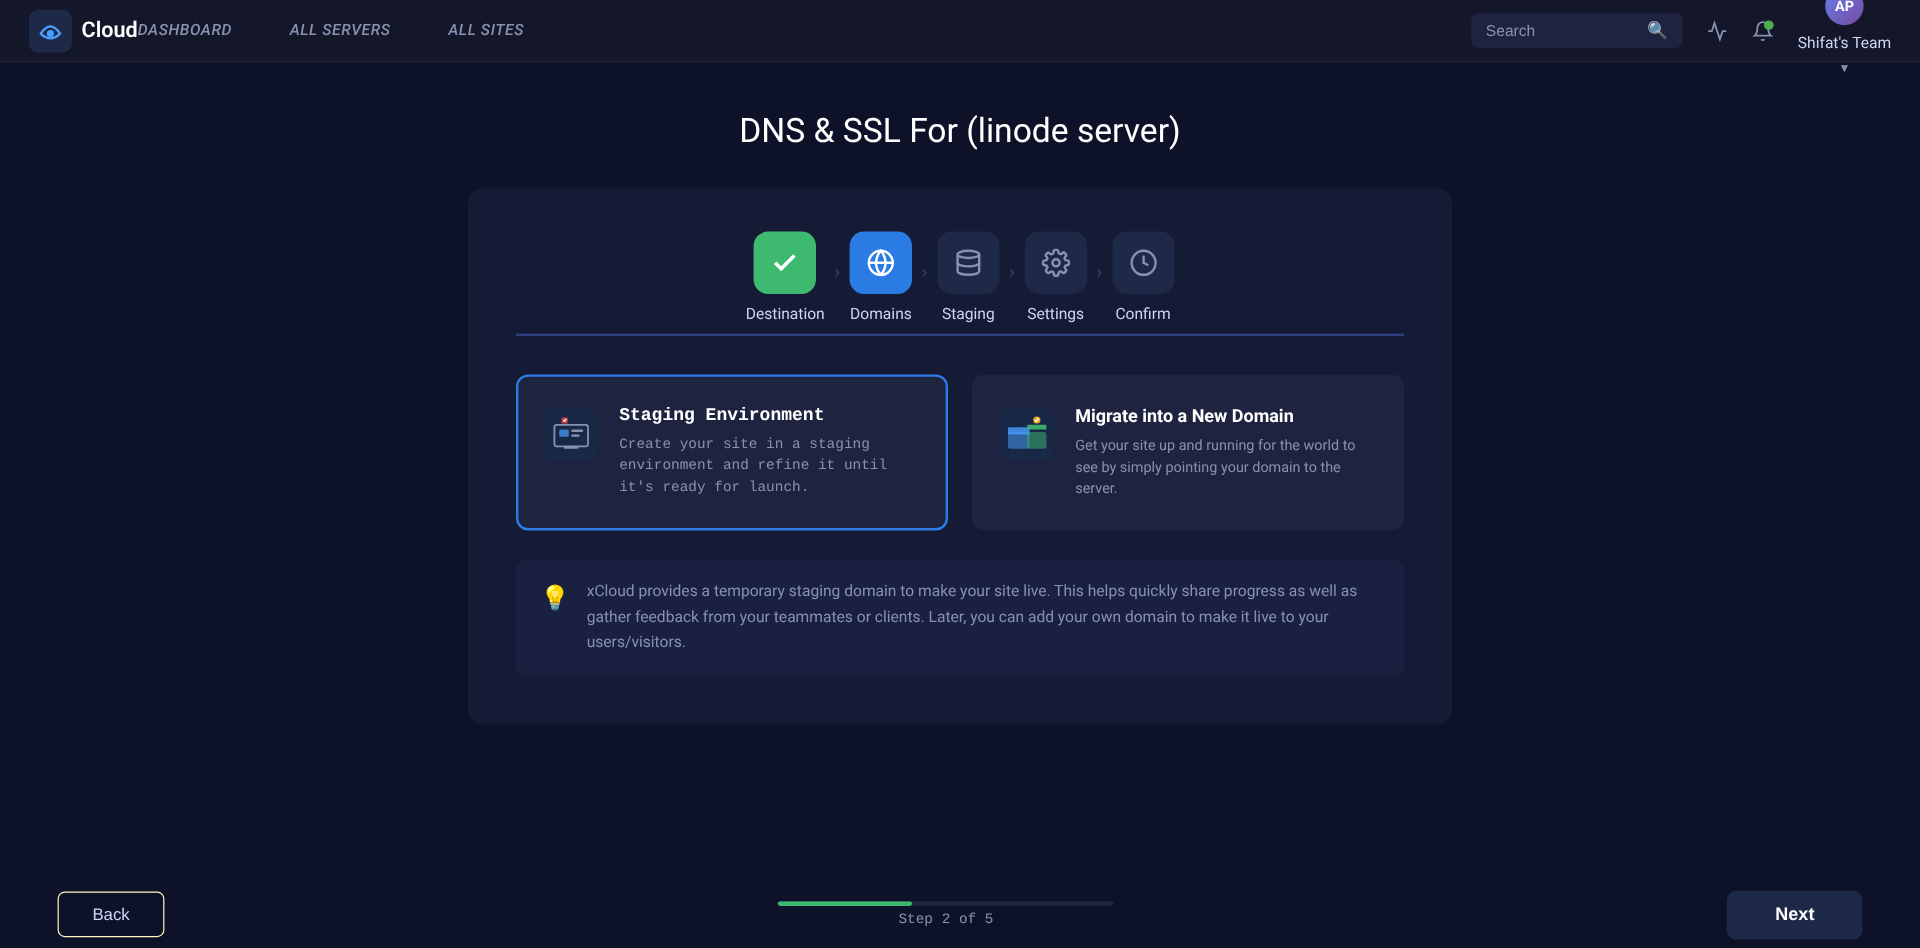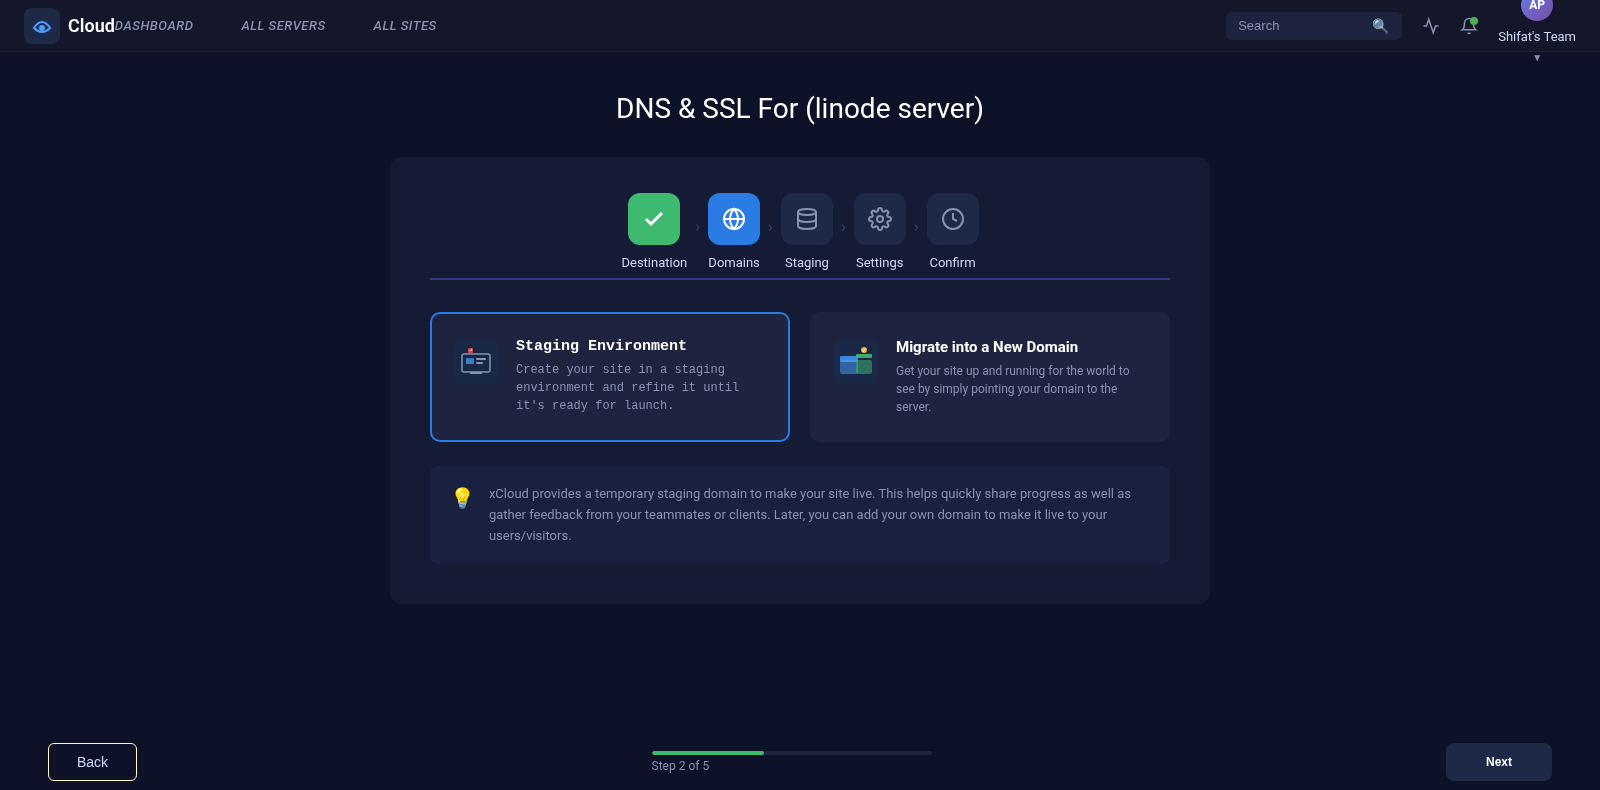--- a/index.html
+++ b/index.html
@@ -272,22 +272,23 @@
       border: 1px solid #fef9c3;
       color: #cdd6f4;
       padding: 10px 28px;
       border-radius: 6px;
       font-size: 14px;
       cursor: pointer;
     }
     .step-progress {
       display: flex;
       flex-direction: column;
-      align-items: flex-start;
+      align-items: center;
       gap: 4px;
+      font-family: Liberation Mono, monospace;
     }
     .progress-bar-track {
       width: 280px;
       height: 4px;
       background: #1e2440;
       border-radius: 4px;
       overflow: hidden;
     }
     .progress-bar-fill {
       height: 100%;
@@ -297,21 +298,21 @@
     .step-label-text {
       font-size: 12px;
       color: #8892b0;
     }
     .btn-next {
       background: #1e2847;
       border: none;
       color: #ffffff;
       padding: 12px 40px;
       border-radius: 8px;
-      font-size: 12px;
+      font-size: 15px;
       font-weight: 600;
       cursor: pointer;
     }
   </style>
 </head>
 <body>
 
 <nav class="navbar">
   <div class="navbar-logo">
     <svg class="logo-icon" viewBox="0 0 36 36" fill="none" xmlns="http://www.w3.org/2000/svg">

